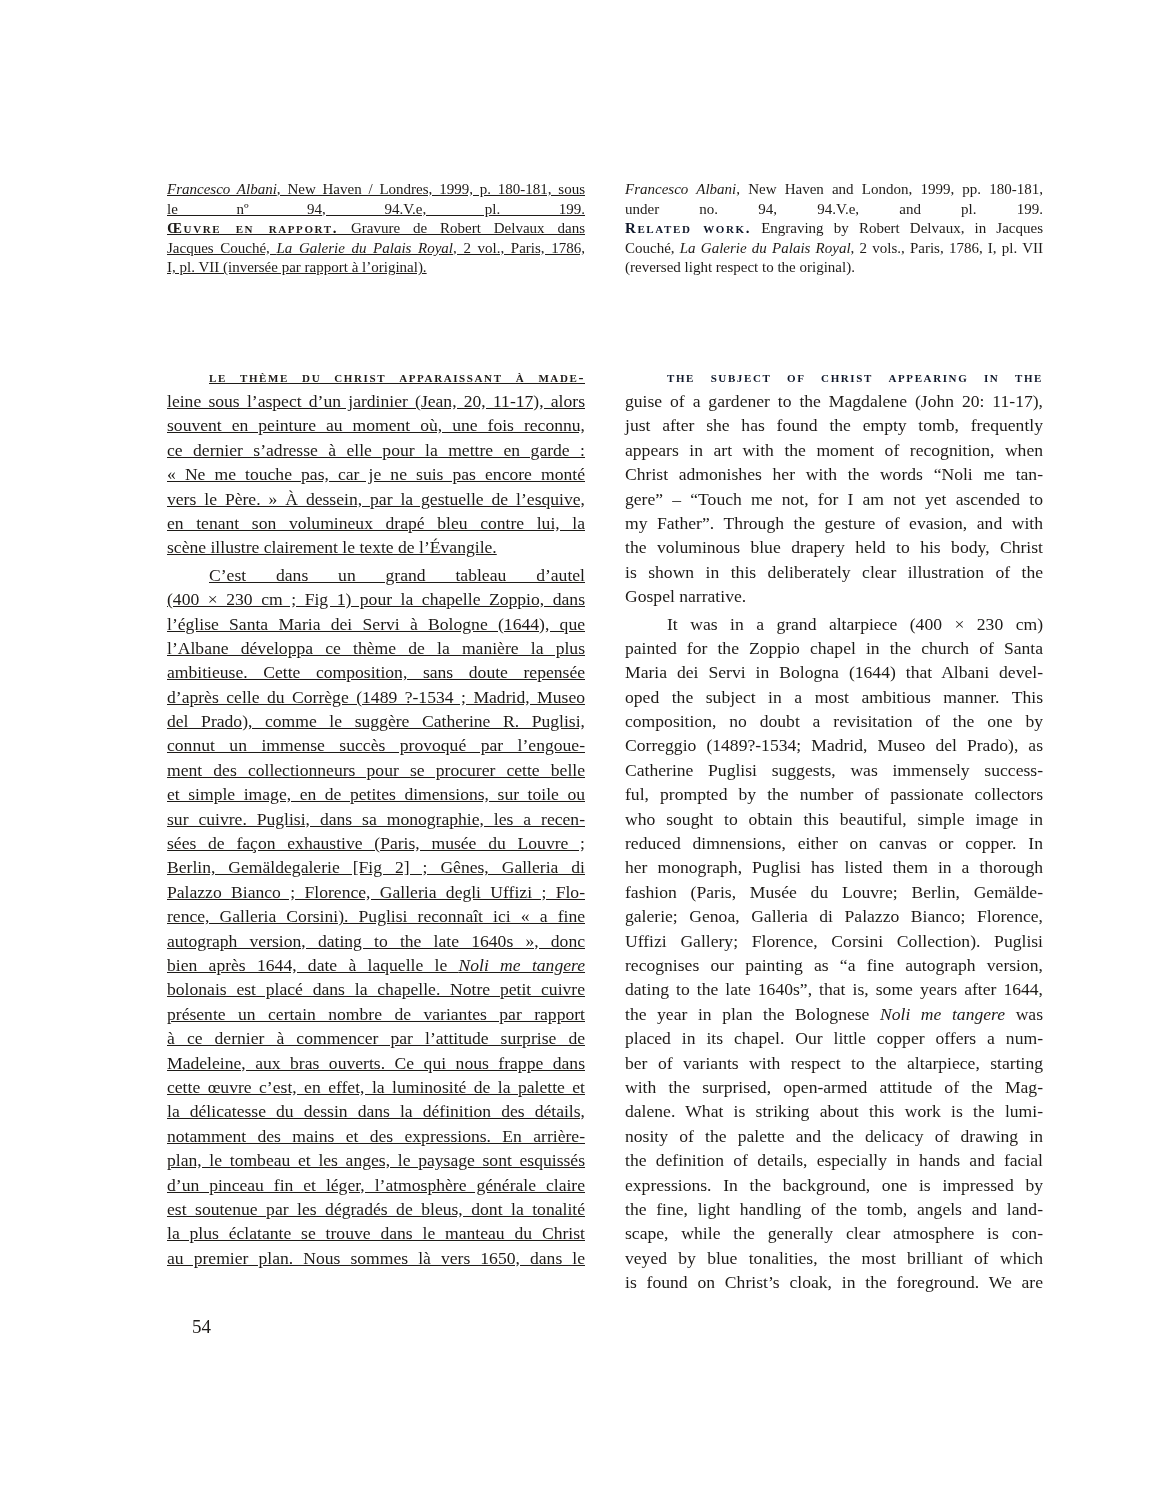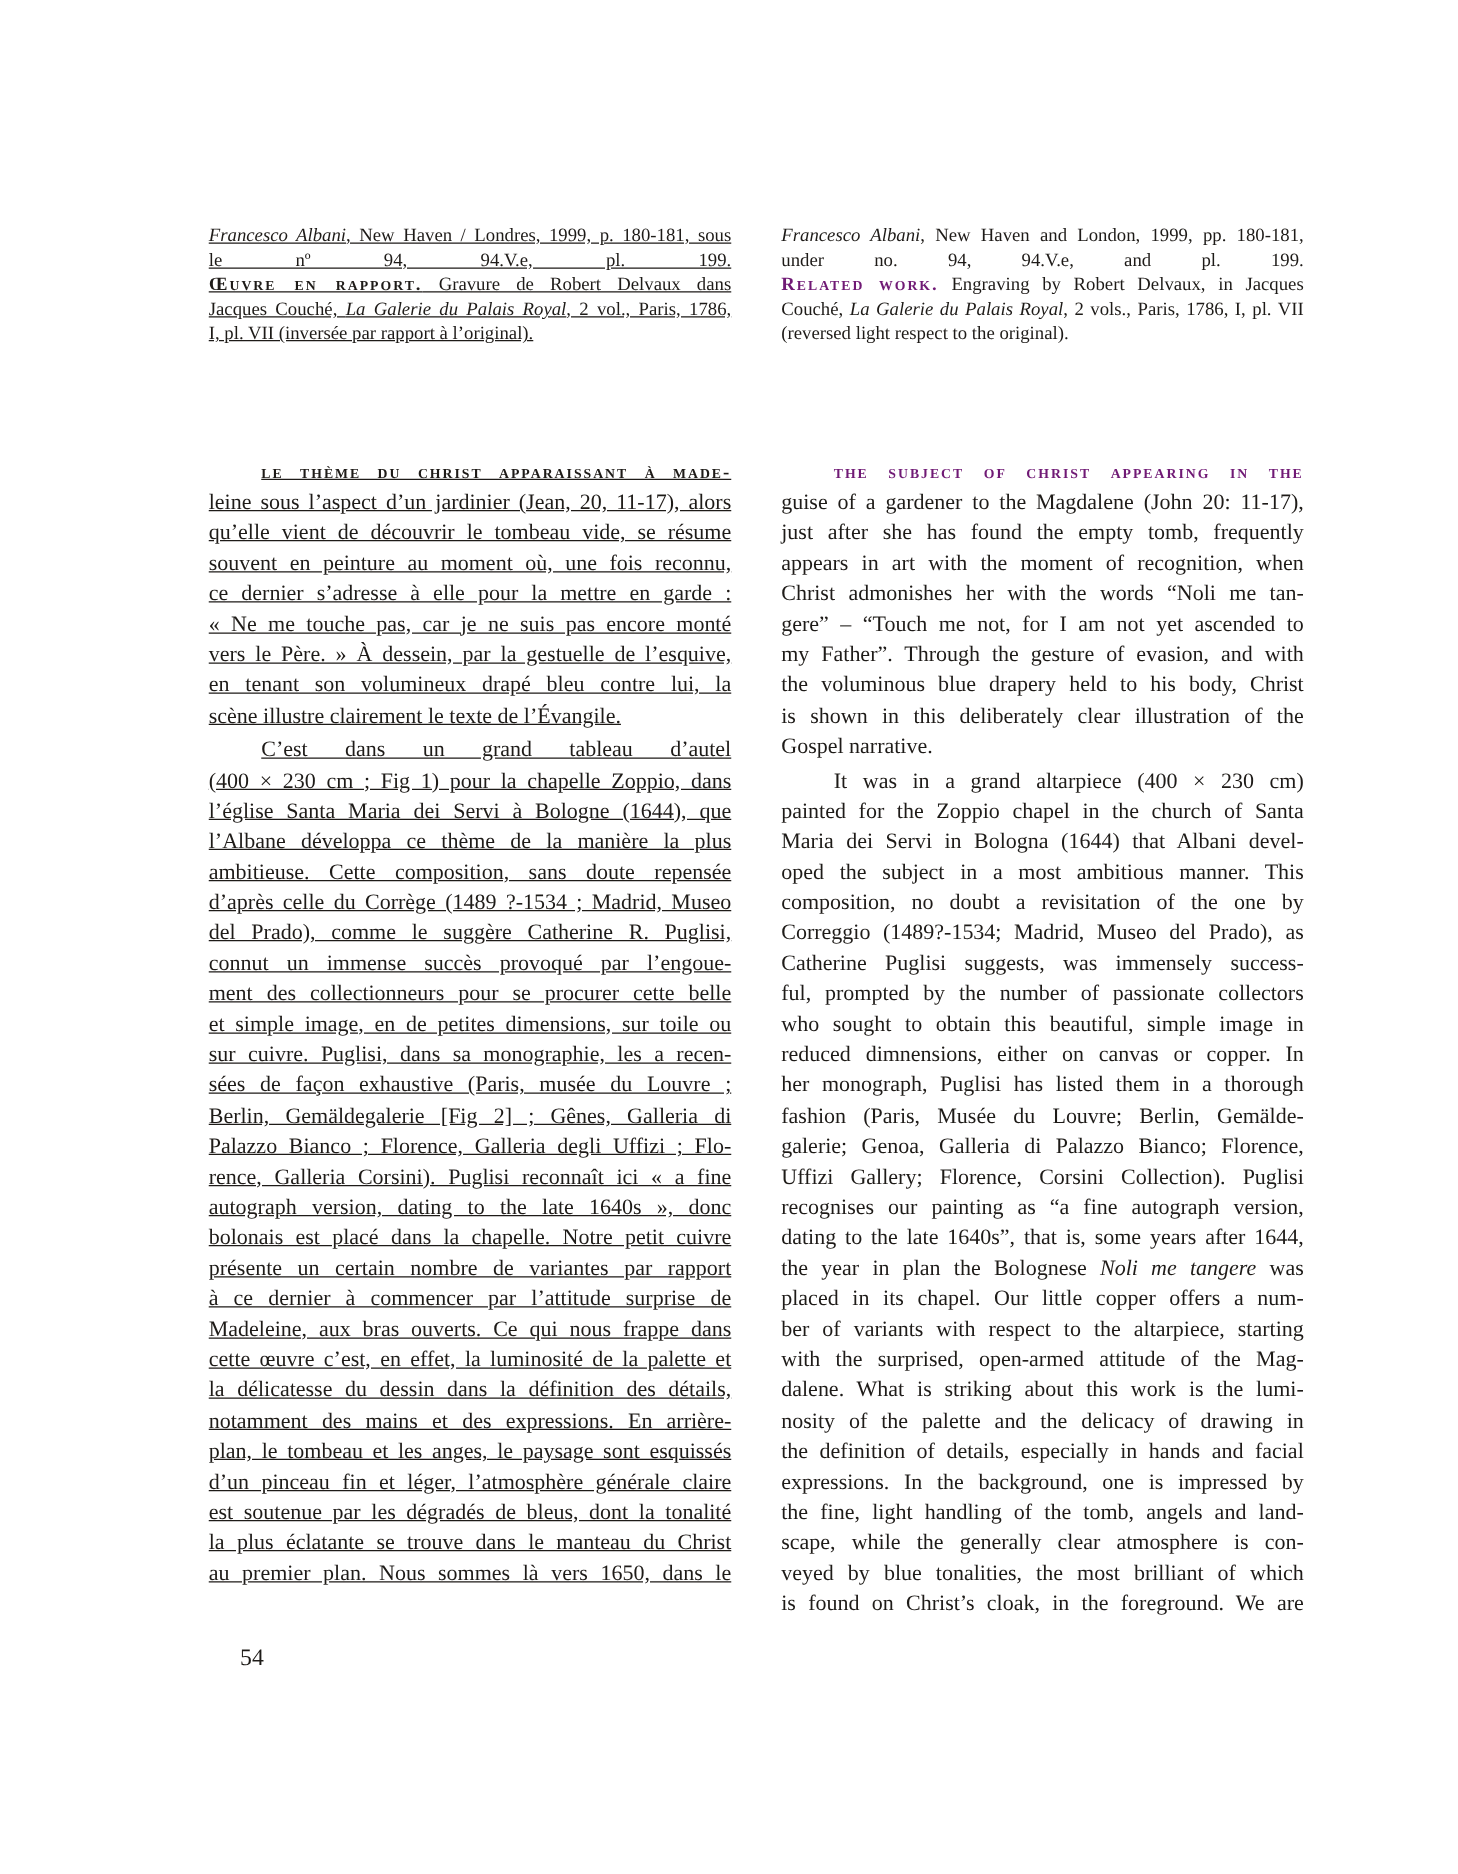--- a/index.html
+++ b/index.html
@@ -7,21 +7,21 @@
          font-family: "Liberation Serif", "DejaVu Serif", serif; color: #1e1b18; }
   .col { position: absolute; width: 418px; }
   .col-fr { left: 167px; text-decoration: underline; }
   .col-en { left: 625px; }
   .notes { top: 180px; font-size: 15px; line-height: 19.6px; }
   .body-text { top: 349px; font-size: 17.6px; line-height: 24.4px; margin-top: 16px; }
   .line { display: block; white-space: nowrap; text-align: justify; text-align-last: justify; height: 24.4px; }
   .notes .line { height: 19.6px; }
   .line.last { text-align-last: left; }
   .sc { font-variant: small-caps; letter-spacing: 1.6px; font-weight: bold; font-size: 15px; }
-  .sc-en { color: #701a75; }
+  .sc-en { color: #0f172a; }
   .indent { padding-left: 42px; }
   .heading-line { height: 22px; line-height: 22px; margin-bottom: 2px; }
   .gap { height: 3px; }
   .page-number { position: absolute; left: 192px; top: 1316px; font-size: 19px; }
   i, em { font-style: italic; }
 </style>
 </head>
 <body>
 
 <div class="col col-fr notes">
@@ -30,21 +30,20 @@
     <span class="line"><span class="sc">Œuvre en rapport.</span><span> Gravure de Robert Delvaux dans</span></span>
     <span class="line"><span>Jacques Couché, </span><i>La Galerie du Palais Royal</i><span>, 2 vol., Paris, 1786,</span></span>
     <span class="line last"><span>I, pl. VII (inversée par rapport à l’original).</span></span>
   </div>
 <div class="col col-fr body-text">
   <div class="line heading-line indent">
     <span class="sc">le thème du christ apparaissant à made-</span>
   </div>
   <div>
       <span class="line"><span>leine sous l’aspect d’un jardinier (Jean, 20, 11-17), alors</span></span>
-      <span class="line"><span>qu’elle vient de découvrir le tombeau vide, se résume</span></span>
       <span class="line"><span>souvent en peinture au moment où, une fois reconnu,</span></span>
       <span class="line"><span>ce dernier s’adresse à elle pour la mettre en garde :</span></span>
       <span class="line"><span>« Ne me touche pas, car je ne suis pas encore monté</span></span>
       <span class="line"><span>vers le Père. » À dessein, par la gestuelle de l’esquive,</span></span>
       <span class="line"><span>en tenant son volumineux drapé bleu contre lui, la</span></span>
       <span class="line last"><span>scène illustre clairement le texte de l’Évangile.</span></span>
     </div>
   <div class="gap"></div>
   <div>
       <span class="line indent"><span>C’est dans un grand tableau d’autel</span></span>
@@ -56,20 +55,21 @@
       <span class="line"><span>del Prado), comme le suggère Catherine R. Puglisi,</span></span>
       <span class="line"><span>connut un immense succès provoqué par l’engoue-</span></span>
       <span class="line"><span>ment des collectionneurs pour se procurer cette belle</span></span>
       <span class="line"><span>et simple image, en de petites dimensions, sur toile ou</span></span>
       <span class="line"><span>sur cuivre. Puglisi, dans sa monographie, les a recen-</span></span>
       <span class="line"><span>sées de façon exhaustive (Paris, musée du Louvre ;</span></span>
       <span class="line"><span>Berlin, Gemäldegalerie [Fig 2] ; Gênes, Galleria di</span></span>
       <span class="line"><span>Palazzo Bianco ; Florence, Galleria degli Uffizi ; Flo-</span></span>
       <span class="line"><span>rence, Galleria Corsini). Puglisi reconnaît ici « a fine</span></span>
       <span class="line"><span>autograph version, dating to the late 1640s », donc</span></span>
+      <span class="line"><span>bien après 1644, date à laquelle le </span><i>Noli me tangere</i></span>
       <span class="line"><span>bolonais est placé dans la chapelle. Notre petit cuivre</span></span>
       <span class="line"><span>présente un certain nombre de variantes par rapport</span></span>
       <span class="line"><span>à ce dernier à commencer par l’attitude surprise de</span></span>
       <span class="line"><span>Madeleine, aux bras ouverts. Ce qui nous frappe dans</span></span>
       <span class="line"><span>cette œuvre c’est, en effet, la luminosité de la palette et</span></span>
       <span class="line"><span>la délicatesse du dessin dans la définition des détails,</span></span>
       <span class="line"><span>notamment des mains et des expressions. En arrière-</span></span>
       <span class="line"><span>plan, le tombeau et les anges, le paysage sont esquissés</span></span>
       <span class="line"><span>d’un pinceau fin et léger, l’atmosphère générale claire</span></span>
       <span class="line"><span>est soutenue par les dégradés de bleus, dont la tonalité</span></span>

